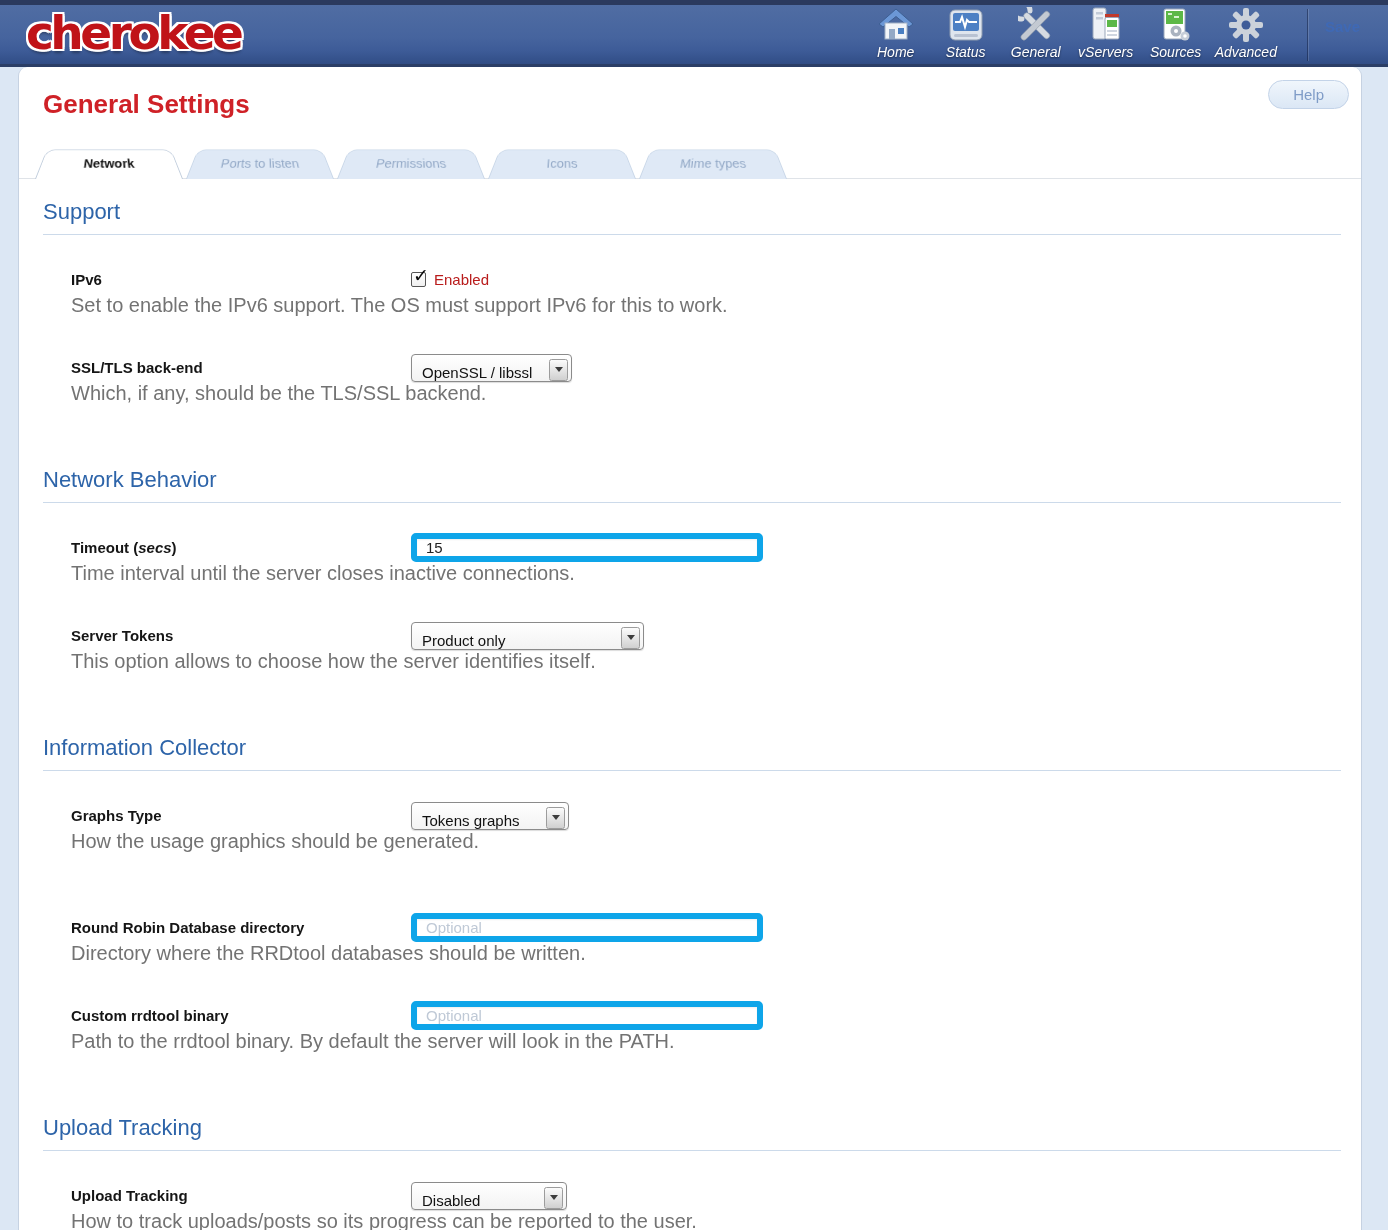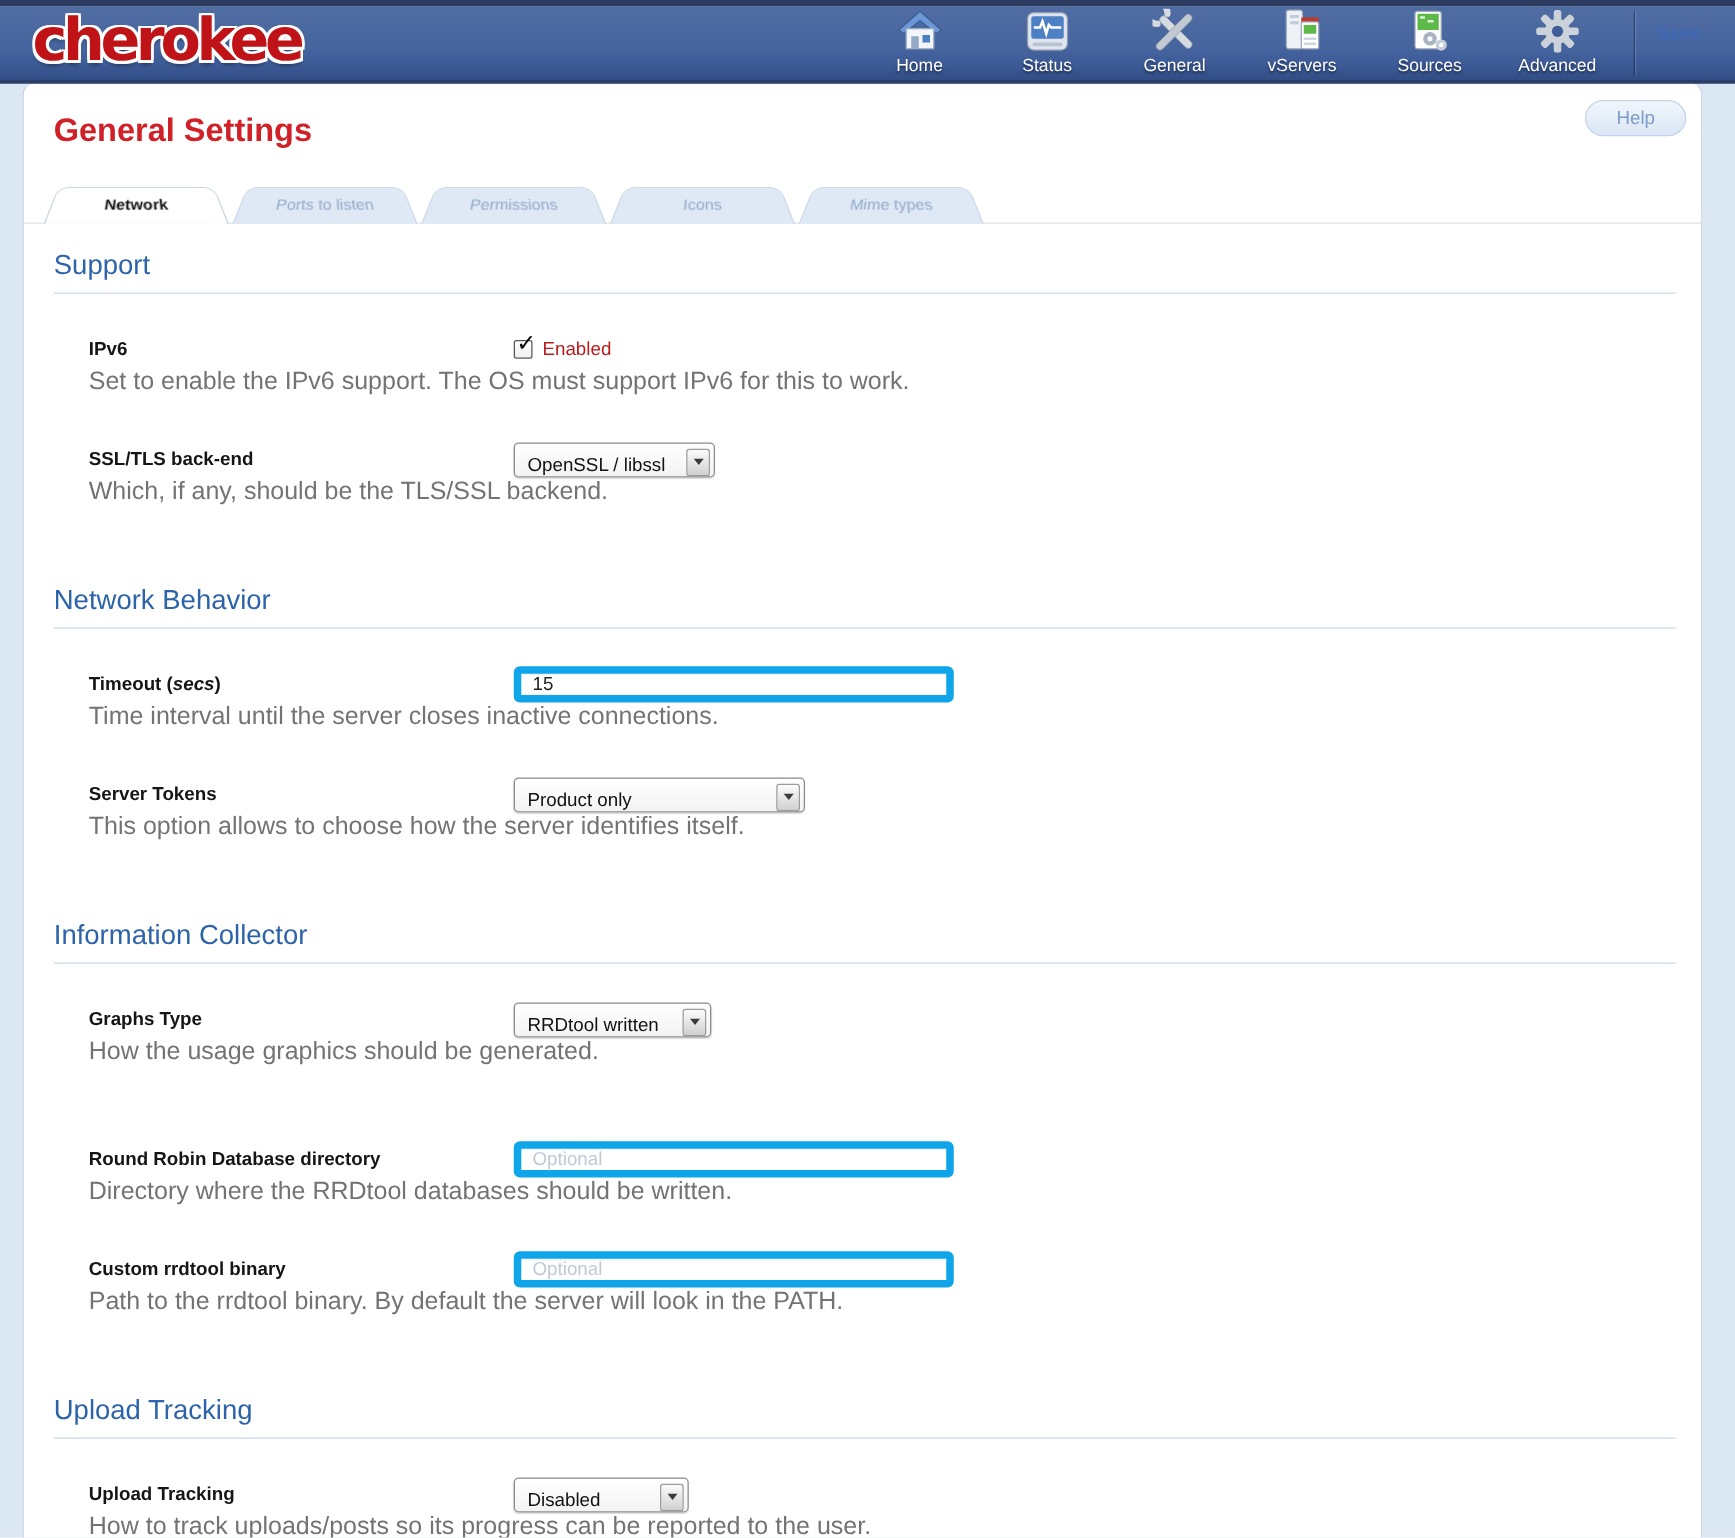--- a/index.html
+++ b/index.html
@@ -23,21 +23,21 @@
   .logo{
     margin-left:26px; margin-top:-4px;
     font-family:"DejaVu Sans","Liberation Sans",sans-serif;
     font-size:47px; font-weight:bold; letter-spacing:-3.5px;
     color:#c01318; cursor:pointer;
     text-shadow:
       -2px 0 0 #fff, 2px 0 0 #fff, 0 -2px 0 #fff, 0 2px 0 #fff,
       -2px -2px 0 #fff, 2px 2px 0 #fff, -2px 2px 0 #fff, 2px -2px 0 #fff,
       0 4px 3px rgba(0,0,0,.35);
   }
-  .nav{ margin-left:auto; display:flex; align-items:flex-end; gap:40px; padding-bottom:5px; }
+  .nav{ margin-left:auto; display:flex; align-items:flex-end; gap:8px; padding-bottom:5px;font-style:italic; }
   .nav-item{
     position:relative; display:flex; flex-direction:column; align-items:center;
     min-width:62px; cursor:pointer;
   }
   .nav-icon{ height:38px; display:flex; align-items:flex-end; justify-content:center; }
   .nav-label{ color:#fff; font-size:14px; margin-top:1px; text-shadow:0 1px 2px rgba(0,0,0,.5); }
   .nav-item .caret{
     position:absolute; bottom:-16px; left:50%; margin-left:-8px;
     width:0; height:0;
     border-left:8px solid transparent; border-right:8px solid transparent;
@@ -124,21 +124,21 @@
     box-shadow:0 1px 1px rgba(0,0,0,.14);
     font-size:15px; color:#111; cursor:pointer;
   }
   .select-btn{
     width:19px; height:22px; margin-left:8px; flex-shrink:0;
     border:1px solid #9c9c9c; border-radius:2.5px;
     background:linear-gradient(#fcfcfc,#d0d0d0);
     display:flex; align-items:center; justify-content:center;
   }
   .tri{ width:0; height:0; border-left:4px solid transparent; border-right:4px solid transparent; border-top:5px solid #3c3c3c; }
-  .w-ssl{ width:161px; } .w-tokens{ width:233px; } .w-graphs{ width:158px; } .w-upload{ width:140px; }
+  .w-ssl{ width:161px; } .w-tokens{ width:233px; } .w-graphs{ width:158px; } .w-upload{ width:156px; }
 
   .checkbox{
     position:relative; width:15px; height:15px; display:inline-block;
     border:1.5px solid #555; border-radius:2px;
     background:linear-gradient(#fff,#efefef); cursor:pointer;
   }
   .checkbox.checked::after{
     content:"\2713";
     position:absolute; left:1px; top:-9px;
     font-size:19px; font-weight:bold; color:#0a0a0a;
@@ -310,21 +310,21 @@
   </div>
 
   <div class="section">
     <h2 class="section-title">Information Collector</h2>
     <div class="rule"></div>
 
     <div class="row first">
       <div class="row-top">
         <div class="flabel">Graphs Type</div>
         <div class="select w-graphs">
-          <span>RRDtool written</span>
+          <span>Tokens graphs</span>
           <span class="select-btn">
               <span class="tri"></span>
             </span>
         </div>
       </div>
       <div class="desc">How the usage graphics should be generated.</div>
     </div>
 
     <div class="row gap-lg">
       <div class="row-top">

